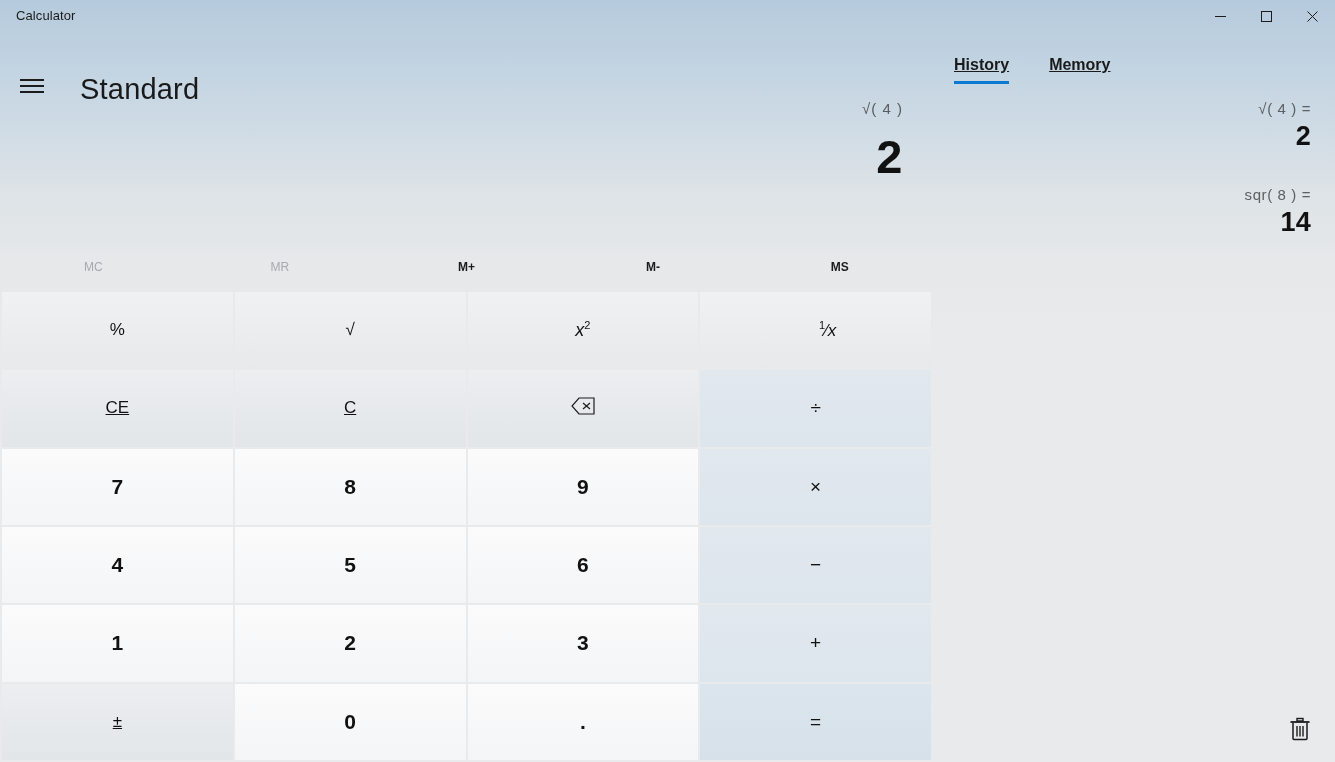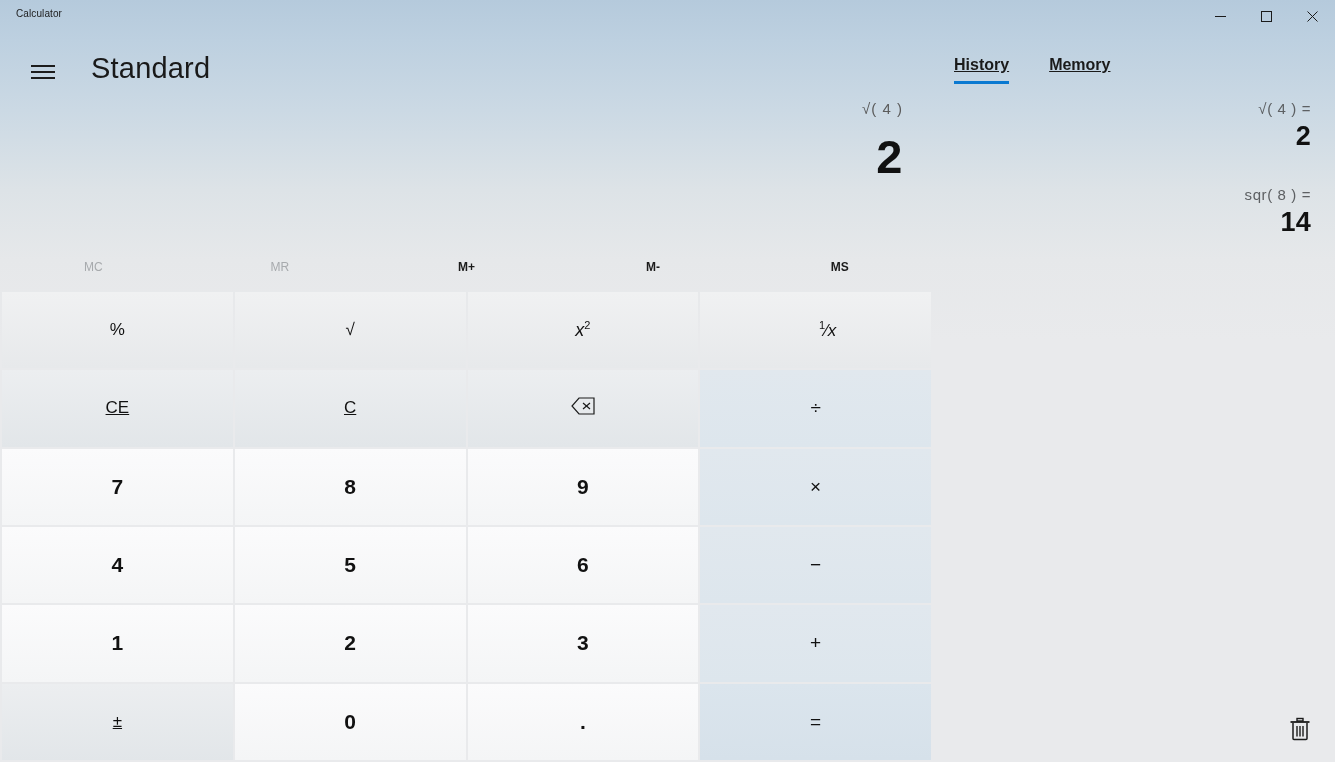--- a/index.html
+++ b/index.html
@@ -31,45 +31,44 @@
   #titlebar {
     position: absolute;
     top: 0; left: 0;
     width: 1335px; height: 36px;
     display: flex;
     align-items: flex-start;
   }
   #app-title {
     margin-left: 16px;
     margin-top: 8px;
-    font-size: 10px;
+    font-size: 13px;
     color: #1b1b1b;
     letter-spacing: .1px;
   }
   #win-controls {
     position: absolute;
     top: 0; right: 0;
     display: flex;
     height: 32px;
   }
   .win-btn {
     width: 46px; height: 32px;
     display: flex; align-items: center; justify-content: center;
     cursor: default;
   }
   .win-btn svg { display: block; }
 
   
   #header {
     position: absolute;
-    top: 52px; left: 0;
+    top: 60px; left: 0;
     width: 933px; height: 46px;
     display: flex;
-    align-items: flex-start;
-    margin-left: 11px;
+    align-items: flex-end;
   }
   #hamburger {
     width: 48px; height: 40px;
     margin-left: 8px;
     display: flex; align-items: center; justify-content: center;
     cursor: default;
   }
   .ham-lines { width: 24px; }
   .ham-lines span {
     display: block;

